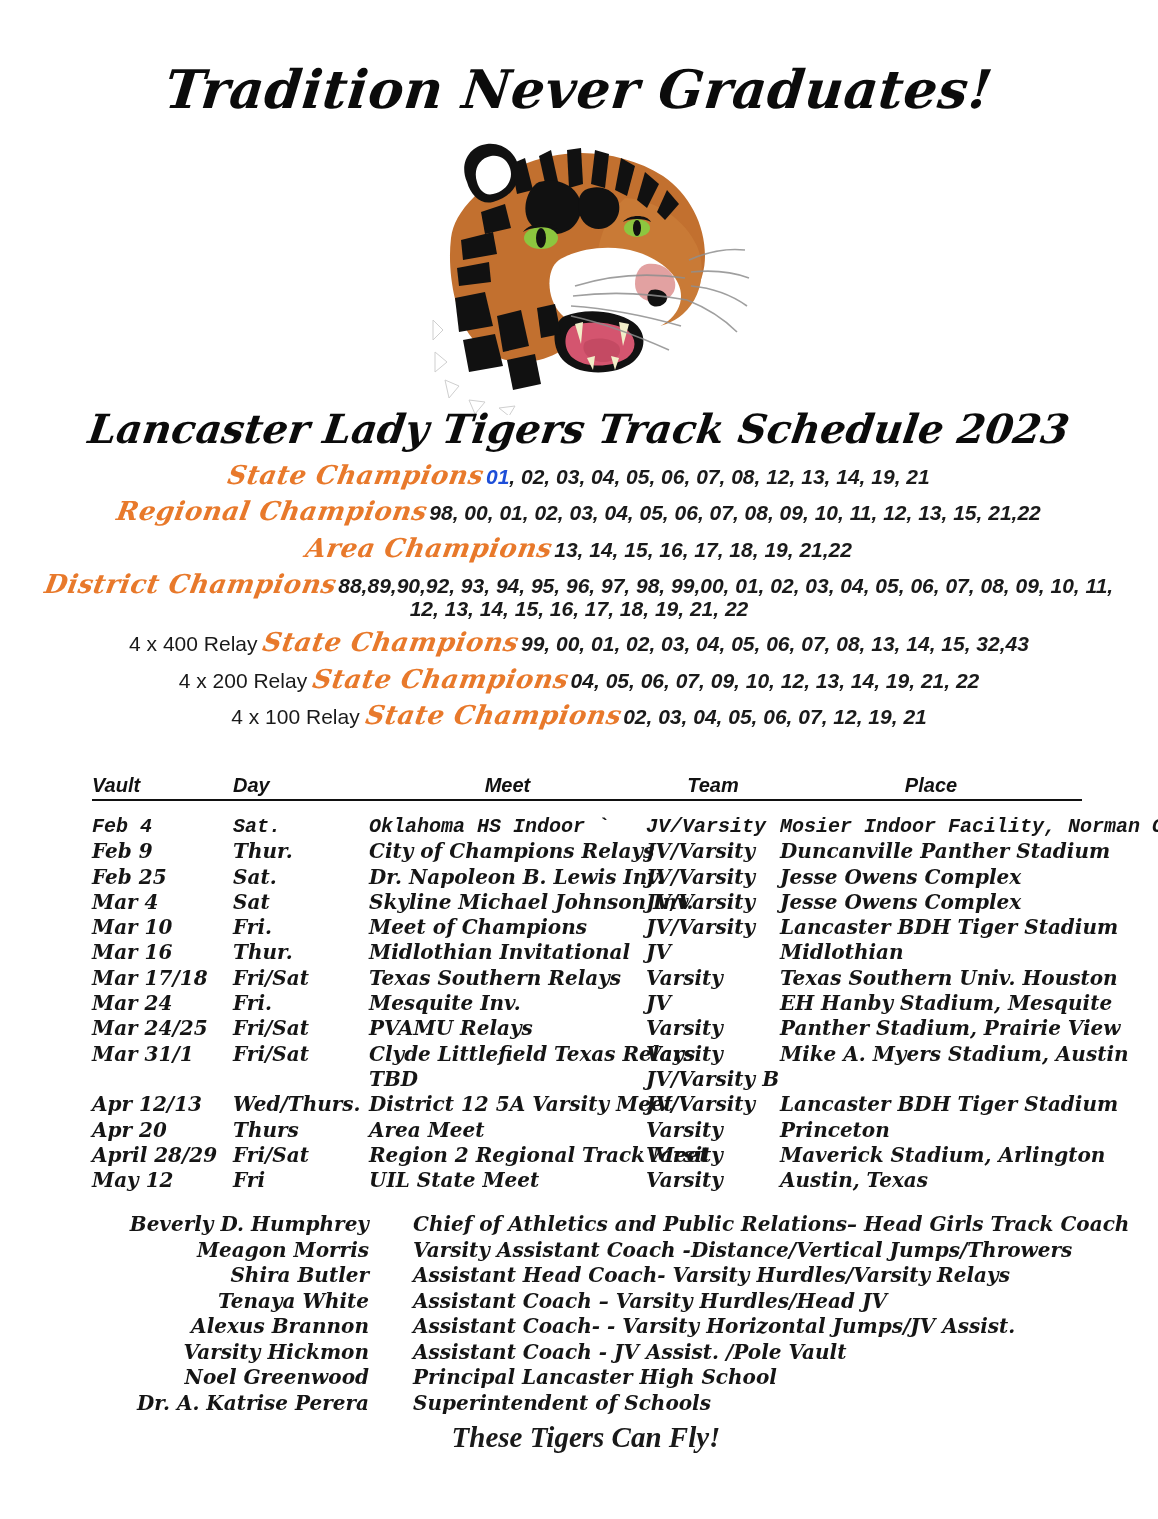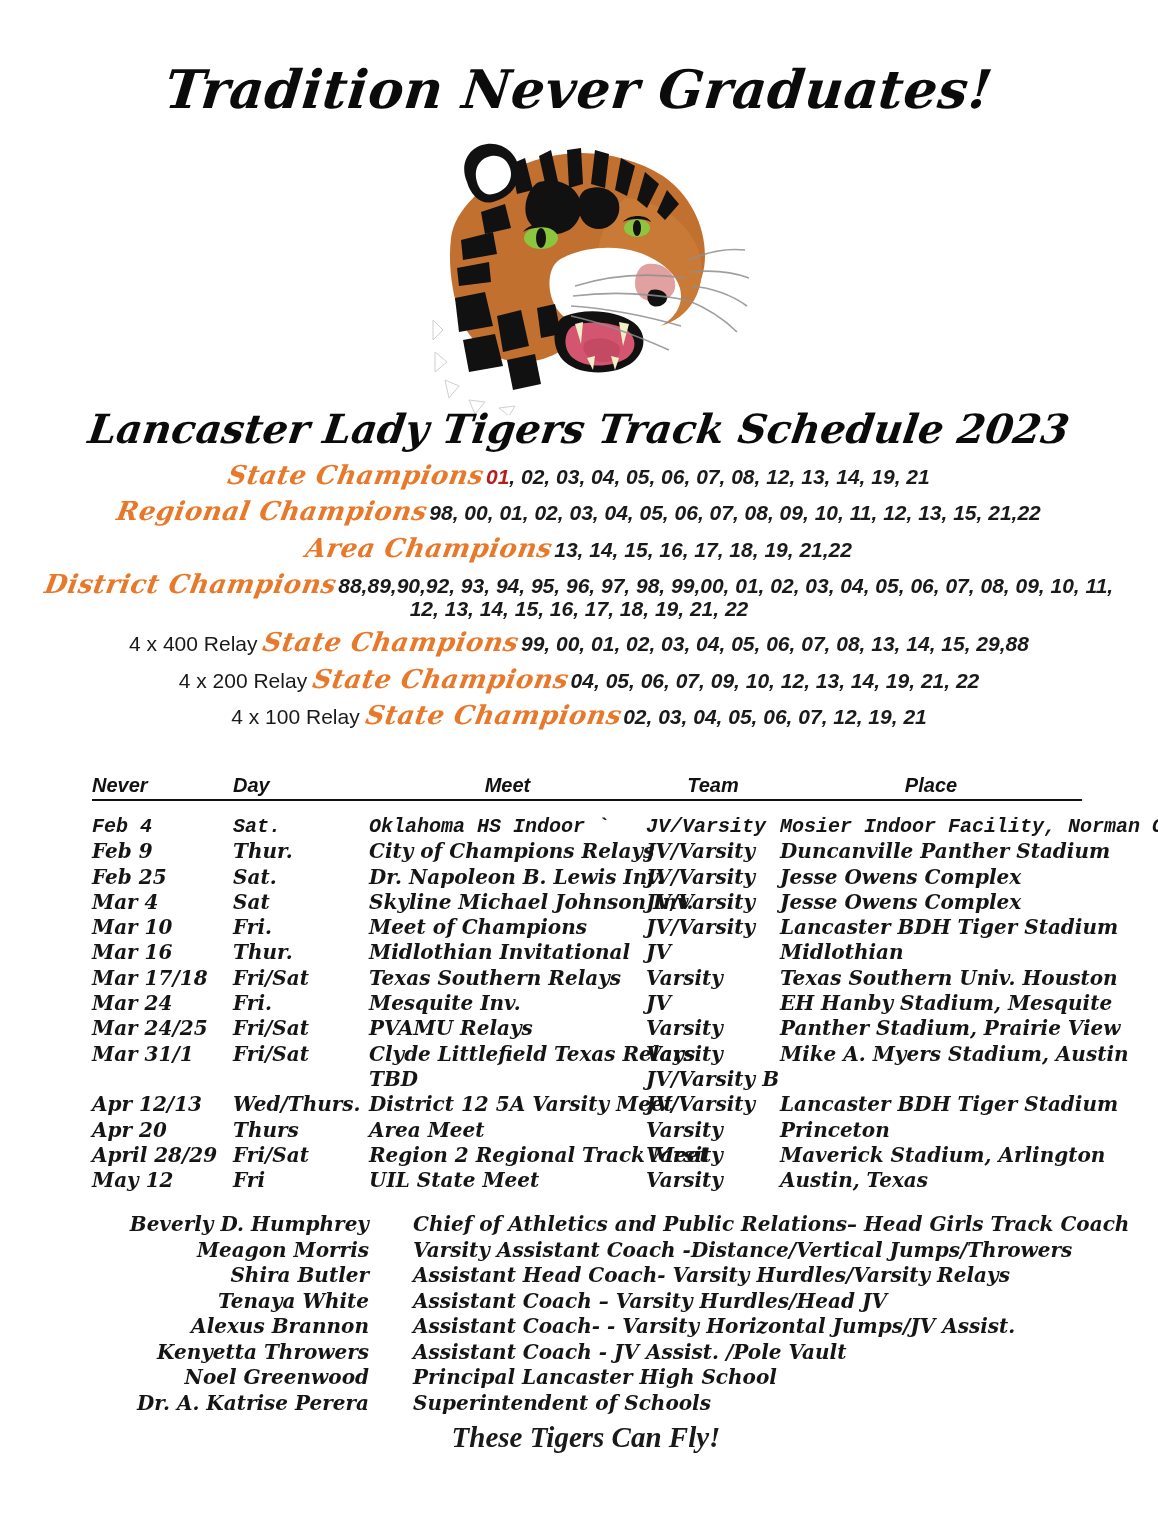--- a/index.html
+++ b/index.html
@@ -89,21 +89,21 @@
     font-family: "DejaVu Serif", serif;
     font-style: italic;
     font-weight: bold;
     font-size: 26px;
     color: #E8792B;
     transform: skewX(-10deg);
     display: inline-block;
     letter-spacing: 0.5px;
     margin-right: 2px;
   }
-  .faded { color: #b91c1c; }
+  .faded { color: #1d4ed8; }
 
   
   #schedule {
     position: absolute;
     top: 774px;
     left: 92px;
     width: 990px;
     border-collapse: collapse;
     table-layout: fixed;
   }
@@ -304,21 +304,21 @@
 
   <div class="champ-line">
     <span class="prefix"></span><span class="champ-label">Area Champions</span><span>13, 14, 15, 16, 17, 18, 19, 21,22</span>
   </div>
 
   <div class="champ-line">
     <span class="prefix"></span><span class="champ-label">District Champions</span><span>88,89,90,92, 93, 94, 95, 96, 97, 98, 99,00, 01, 02, 03, 04, 05, 06, 07, 08, 09, 10, 11, 12, 13, 14, 15, 16, 17, 18, 19, 21, 22</span>
   </div>
 
   <div class="champ-line">
-    <span class="prefix">4 x 400 Relay </span><span class="champ-label">State Champions</span><span>99, 00, 01, 02, 03, 04, 05, 06, 07, 08, 13, 14, 15, 29,88</span>
+    <span class="prefix">4 x 400 Relay </span><span class="champ-label">State Champions</span><span>99, 00, 01, 02, 03, 04, 05, 06, 07, 08, 13, 14, 15, 32,43</span>
   </div>
 
   <div class="champ-line">
     <span class="prefix">4 x 200 Relay </span><span class="champ-label">State Champions</span><span>04, 05, 06, 07, 09, 10, 12, 13, 14, 19, 21, 22</span>
   </div>
 
   <div class="champ-line">
     <span class="prefix">4 x 100 Relay </span><span class="champ-label">State Champions</span><span>02, 03, 04, 05, 06, 07, 12, 19, 21</span>
   </div>
 
@@ -327,21 +327,21 @@
 <table id="schedule">
   <colgroup>
     <col class="c-date">
       <col class="c-day">
       <col class="c-meet">
       <col class="c-team">
       <col class="c-place">
   </colgroup>
   <thead>
     <tr>
-      <th class="left">Never</th>
+      <th class="left">Vault</th>
       <th class="left">Day</th>
       <th>Meet</th>
       <th>Team</th>
       <th>Place</th>
     </tr>
   </thead>
   <tbody>
     <tr>
         <td>Feb 4</td>
         <td class="pad-left-sm">Sat.</td>
@@ -465,21 +465,21 @@
     </div>
   <div class="staff-row">
       <span class="staff-name">Tenaya White</span>
       <span class="staff-role">Assistant Coach – Varsity Hurdles/Head JV</span>
     </div>
   <div class="staff-row">
       <span class="staff-name">Alexus Brannon</span>
       <span class="staff-role">Assistant Coach- - Varsity Horizontal Jumps/JV Assist.</span>
     </div>
   <div class="staff-row">
-      <span class="staff-name">Kenyetta Throwers</span>
+      <span class="staff-name">Varsity Hickmon</span>
       <span class="staff-role">Assistant Coach - JV Assist. /Pole Vault</span>
     </div>
   <div class="staff-row">
       <span class="staff-name">Noel Greenwood</span>
       <span class="staff-role">Principal Lancaster High School</span>
     </div>
   <div class="staff-row">
       <span class="staff-name">Dr. A. Katrise Perera</span>
       <span class="staff-role">Superintendent of Schools</span>
     </div>

